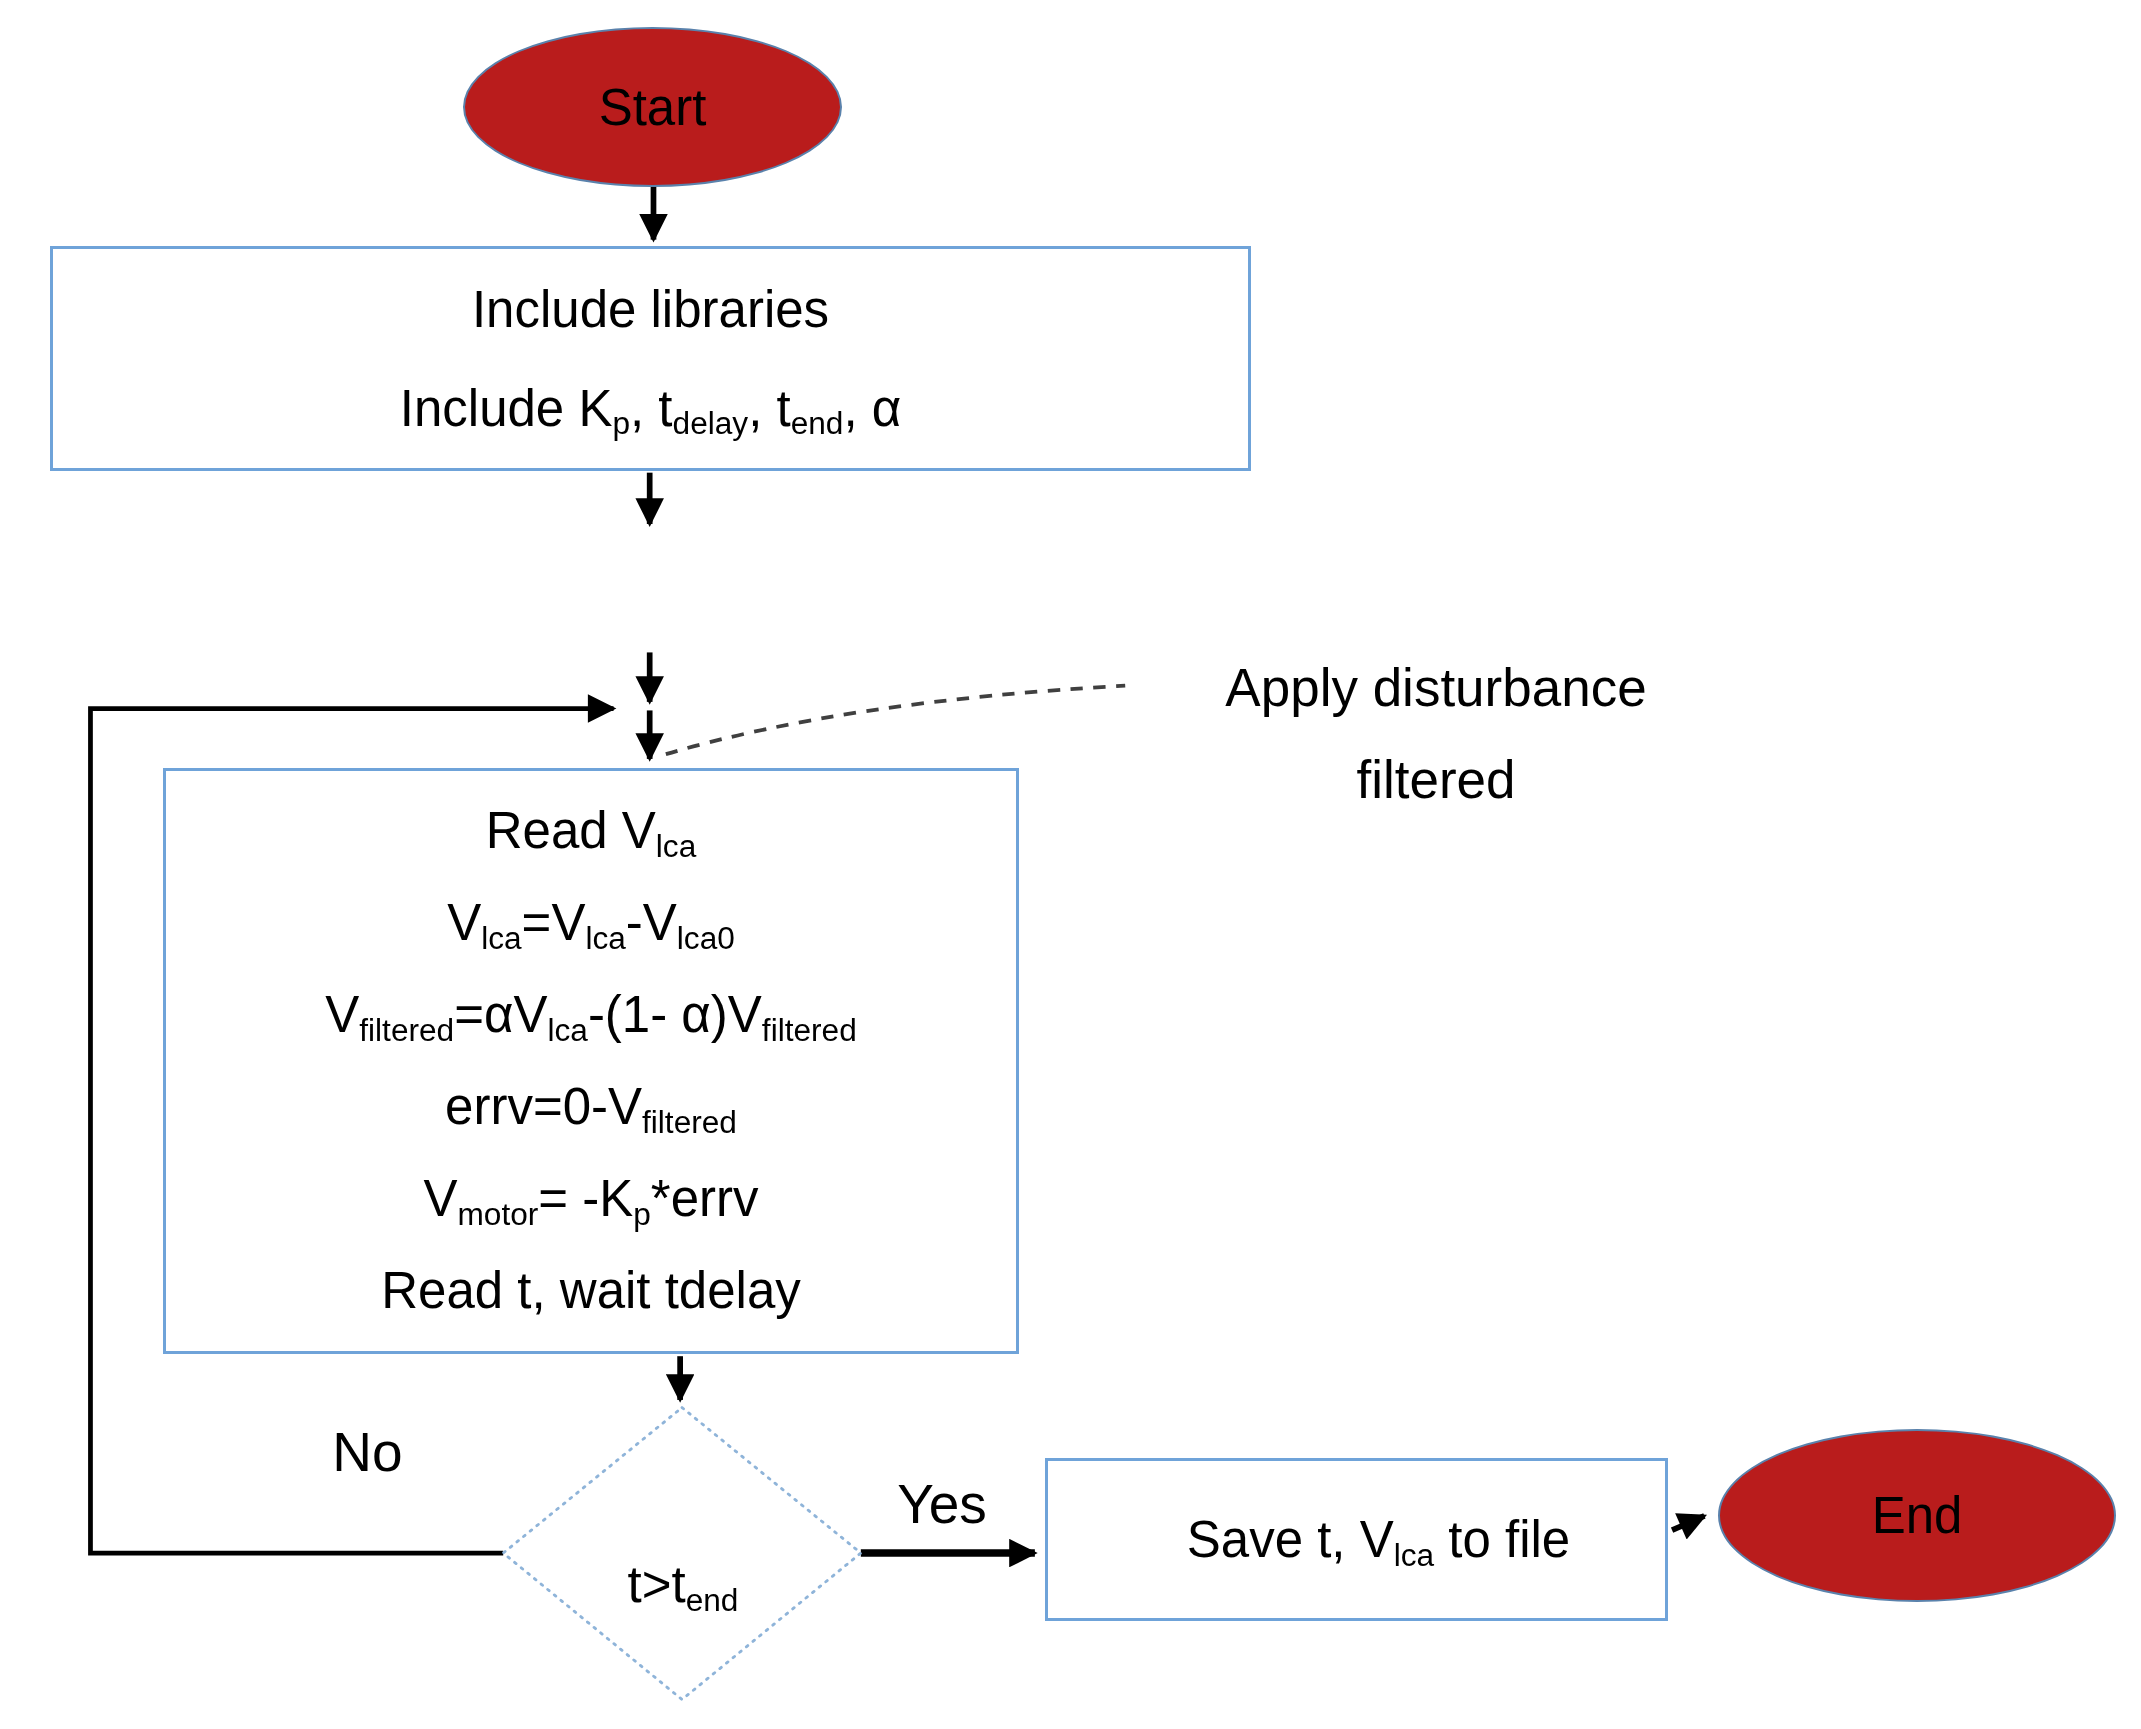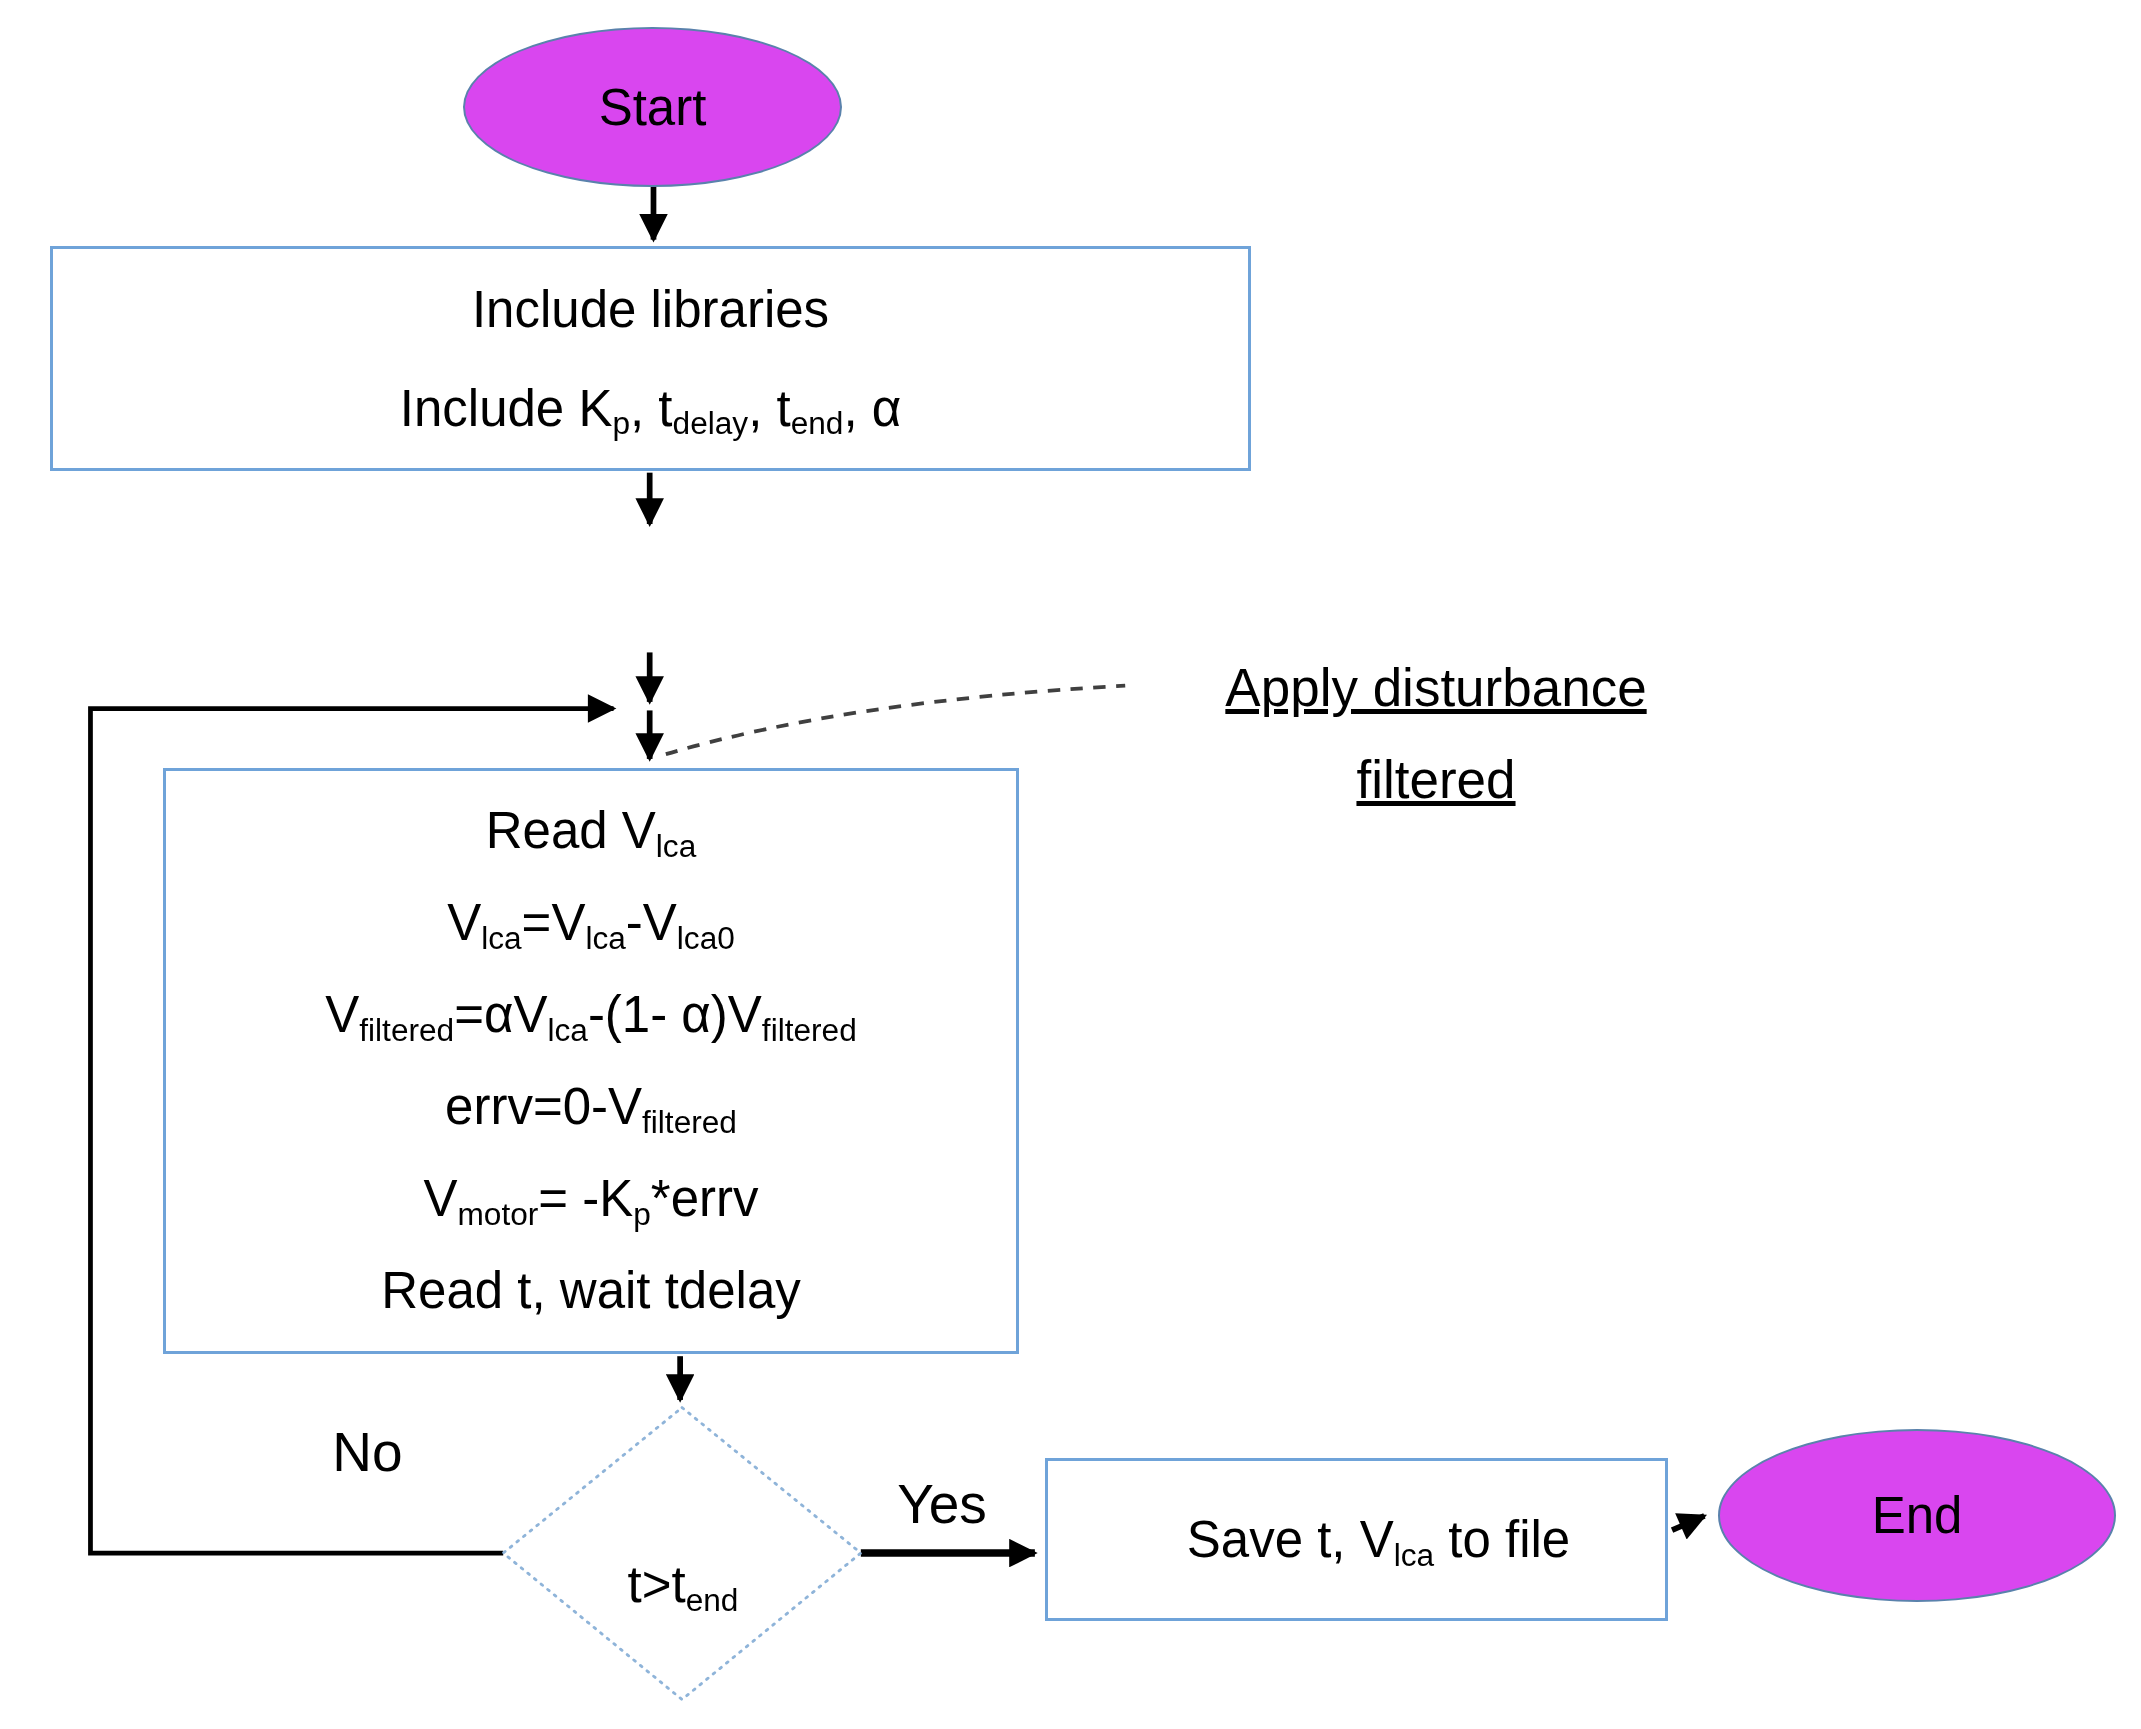--- a/index.html
+++ b/index.html
@@ -27,24 +27,24 @@
     position: absolute;
     display: flex;
     flex-direction: column;
     align-items: center;
     justify-content: center;
     text-align: center;
     box-sizing: border-box;
   }
   .rect    { border: 3.8px solid var(--box-border, #6FA3D9); background: #ffffff; }
   .ellipse { border: 2.9px solid var(--terminator-border, #5A82AC); border-radius: 50%;
-             background: #d946ef; }
+             background: #b91c1c; }
   .fs-node   { font-size: 51px; }
   .fs-label  { font-size: 55px; }
-  .fs-anno   { font-size: 53px; text-decoration: underline; }
+  .fs-anno   { font-size: 53px; }
   .lh-init   { line-height: 99px; }
   .lh-loop   { line-height: 92px; }
   .lh-anno   { line-height: 92px; }
   .sub {
     font-size: 0.62em;
     position: relative;
     top: 0.28em;
     line-height: 0;
   }
   .plain-label {

